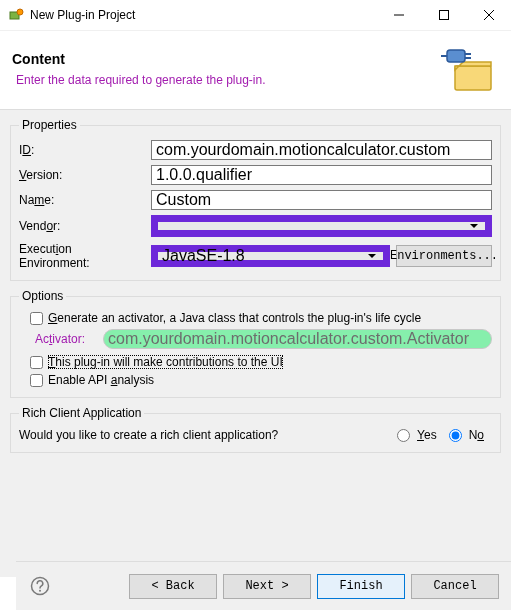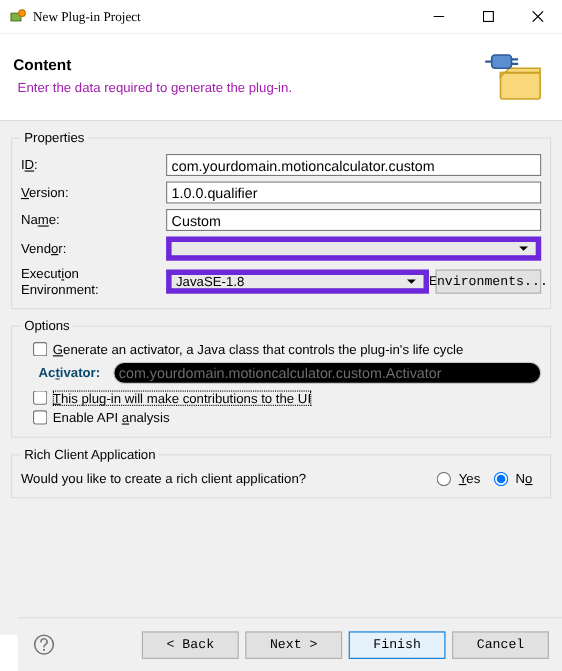--- a/index.html
+++ b/index.html
@@ -13,21 +13,20 @@
     color: #000;
     overflow: hidden;
   }
   .titlebar {
     height: 30px;
     background: #ffffff;
     display: flex;
     align-items: center;
     padding: 0 0 0 8px;
     border-bottom: 1px solid #f0f0f0;
-    font-family: Liberation Serif, serif;
   }
   .titlebar .icon {
     width: 16px;
     height: 16px;
     margin-right: 6px;
     display: inline-block;
   }
   .titlebar .title {
     flex: 1;
     font-size: 12px;
@@ -93,38 +92,38 @@
   .form-row label.col-label .ul {
     text-decoration: underline;
   }
   .txt {
     flex: 1;
     height: 20px;
     border: 1px solid #7a7a7a;
     background: #fff;
     padding: 1px 4px;
     font-family: inherit;
-    font-size: 13px;
+    font-size: 16px;
     line-height: 18px;
     box-sizing: border-box;
   }
   .txt[readonly] {
-    background: #000000;
+    background: #86efac;
     border-color: #c8c8c8;
     color: #6d6d6d;
     border-radius: 10px;
   }
   .select {
     flex: 1;
     height: 22px;
-    border: 5px solid #6d28d9;
+    border: 7px solid #6d28d9;
     background: #e9e9e9;
     padding: 0 22px 0 4px;
     font-family: inherit;
-    font-size: 12px;
+    font-size: 16px;
     box-sizing: border-box;
     display: flex;
     align-items: center;
     position: relative;
   }
   .select::after {
     content: "";
     position: absolute;
     right: 7px;
     top: 50%;
@@ -142,21 +141,21 @@
     padding: 0 10px;
     font-family: Liberation Mono, monospace;
     font-size: 12px;
     box-sizing: border-box;
     display: inline-flex;
     align-items: center;
     justify-content: center;
   }
   .chk-row {
     display: flex;
-    align-items: flex-start;
+    align-items: center;
     margin-bottom: 4px;
     gap: 5px;
     padding-left: 11px;
   }
   input[type=checkbox]{
     width: 13px;
     height: 13px;
     margin: 0;
   }
   input[type=radio]{
@@ -165,23 +164,22 @@
     margin: 0;
   }
   .activator-row {
     margin-left: 16px;
     display: flex;
     align-items: center;
     gap: 6px;
     margin-bottom: 6px;
   }
   .activator-row label {
-    color: #0c4a6e;
+    color: #a21caf;
     width: 62px;
-    font-weight: bold;
   }
   .rcp-row {
     display: flex;
     align-items: flex-end;
     gap: 4px;
   }
   .rcp-row .question {
     flex: 1;
   }
   .rcp-row label.radio-lbl {

